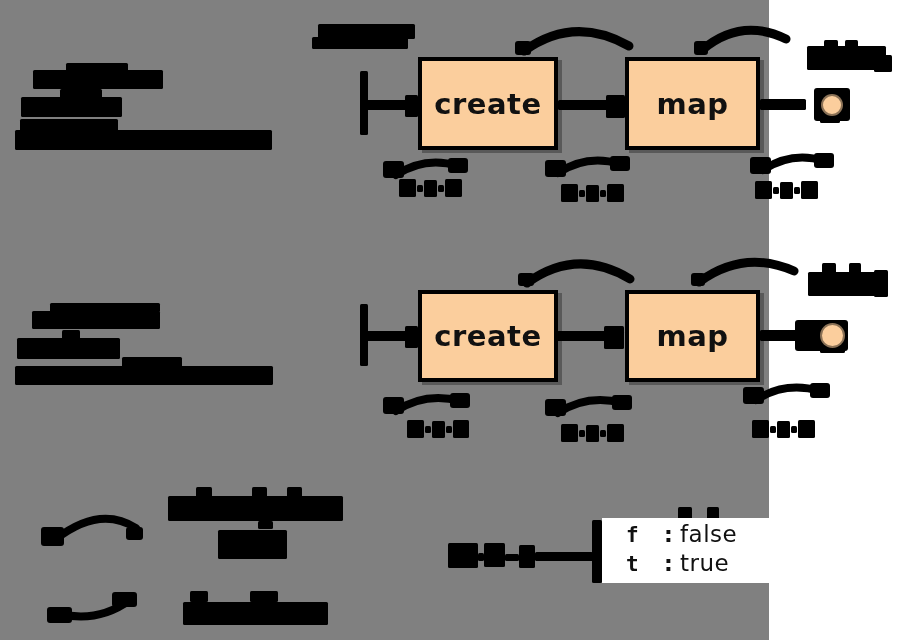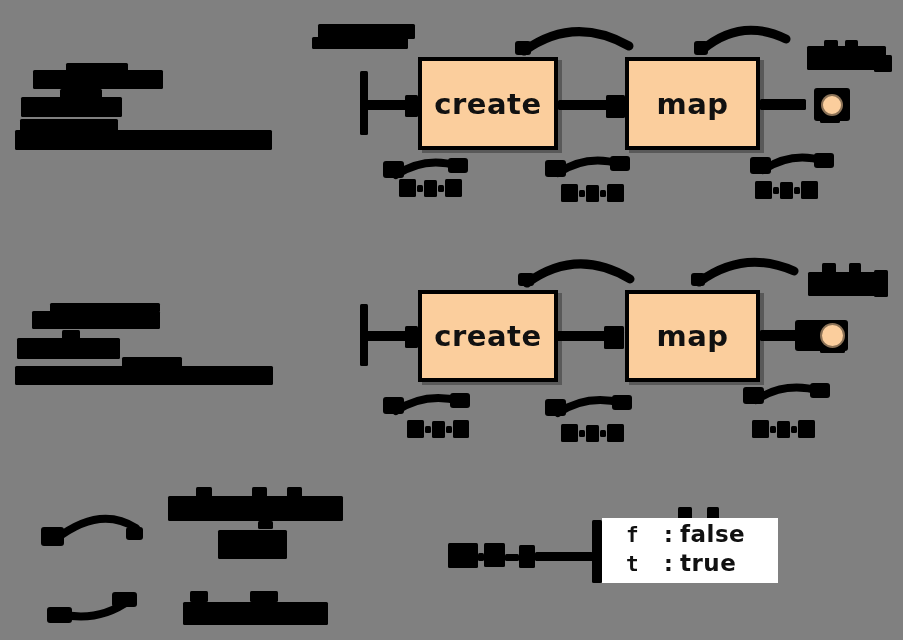--- a/index.html
+++ b/index.html
@@ -1,21 +1,21 @@
 <!DOCTYPE html>
 <html style="--bg: #808080; --node-fill: #FBCE9D; --node-border: #000000; --legend-bg: #FFFFFF; --text: #111111;"><head>
 <meta charset="utf-8">
 <style>
   html,body{margin:0;padding:0;}
   body{
     width:903px;height:640px;overflow:hidden;
     font-family:"DejaVu Sans","Liberation Sans",sans-serif;
   }
   .stage{
-    position:relative;width:903px;height:640px;
+    position:relative;width:769px;height:640px;
     background:var(--bg,#808080);
   }
   .ink{position:absolute;left:0;top:0;width:903px;height:640px;}
   .node{
     position:absolute;box-sizing:border-box;
     background:var(--node-fill,#FBCE9D);
     border:4px solid var(--node-border,#000);
     box-shadow:4px 3px 0 rgba(0,0,0,0.30);
     display:flex;align-items:center;justify-content:center;
     color:var(--text,#111);
@@ -31,21 +31,21 @@
     background:var(--legend-bg,#fff);
     box-sizing:border-box;padding:3px 0 0 24px;
     color:var(--text,#111);
   }
   .legend-row{display:flex;align-items:baseline;height:29px;}
   .legend-row .k{
     width:38px;font-family:"DejaVu Sans Mono","Liberation Mono",monospace;
     font-size:21px;font-weight:700;
   }
   .legend-row .s{width:16px;font-size:22px;font-weight:600;}
-  .legend-row .v{font-size:23px;font-weight:700;letter-spacing:0.5px;}
+  .legend-row .v{font-size:23px;font-weight:400;letter-spacing:0.5px;}
 </style>
 </head>
 <body>
 
 <div class="stage">
 
   <svg class="ink" viewBox="0 0 903 640">
       <rect x="66" y="63" width="62" height="9" rx="1.5" fill="#000000"></rect>
       <rect x="33" y="70" width="130" height="19" rx="1.5" fill="#000000"></rect>
       <rect x="60" y="89" width="42" height="9" rx="1.5" fill="#000000"></rect>

